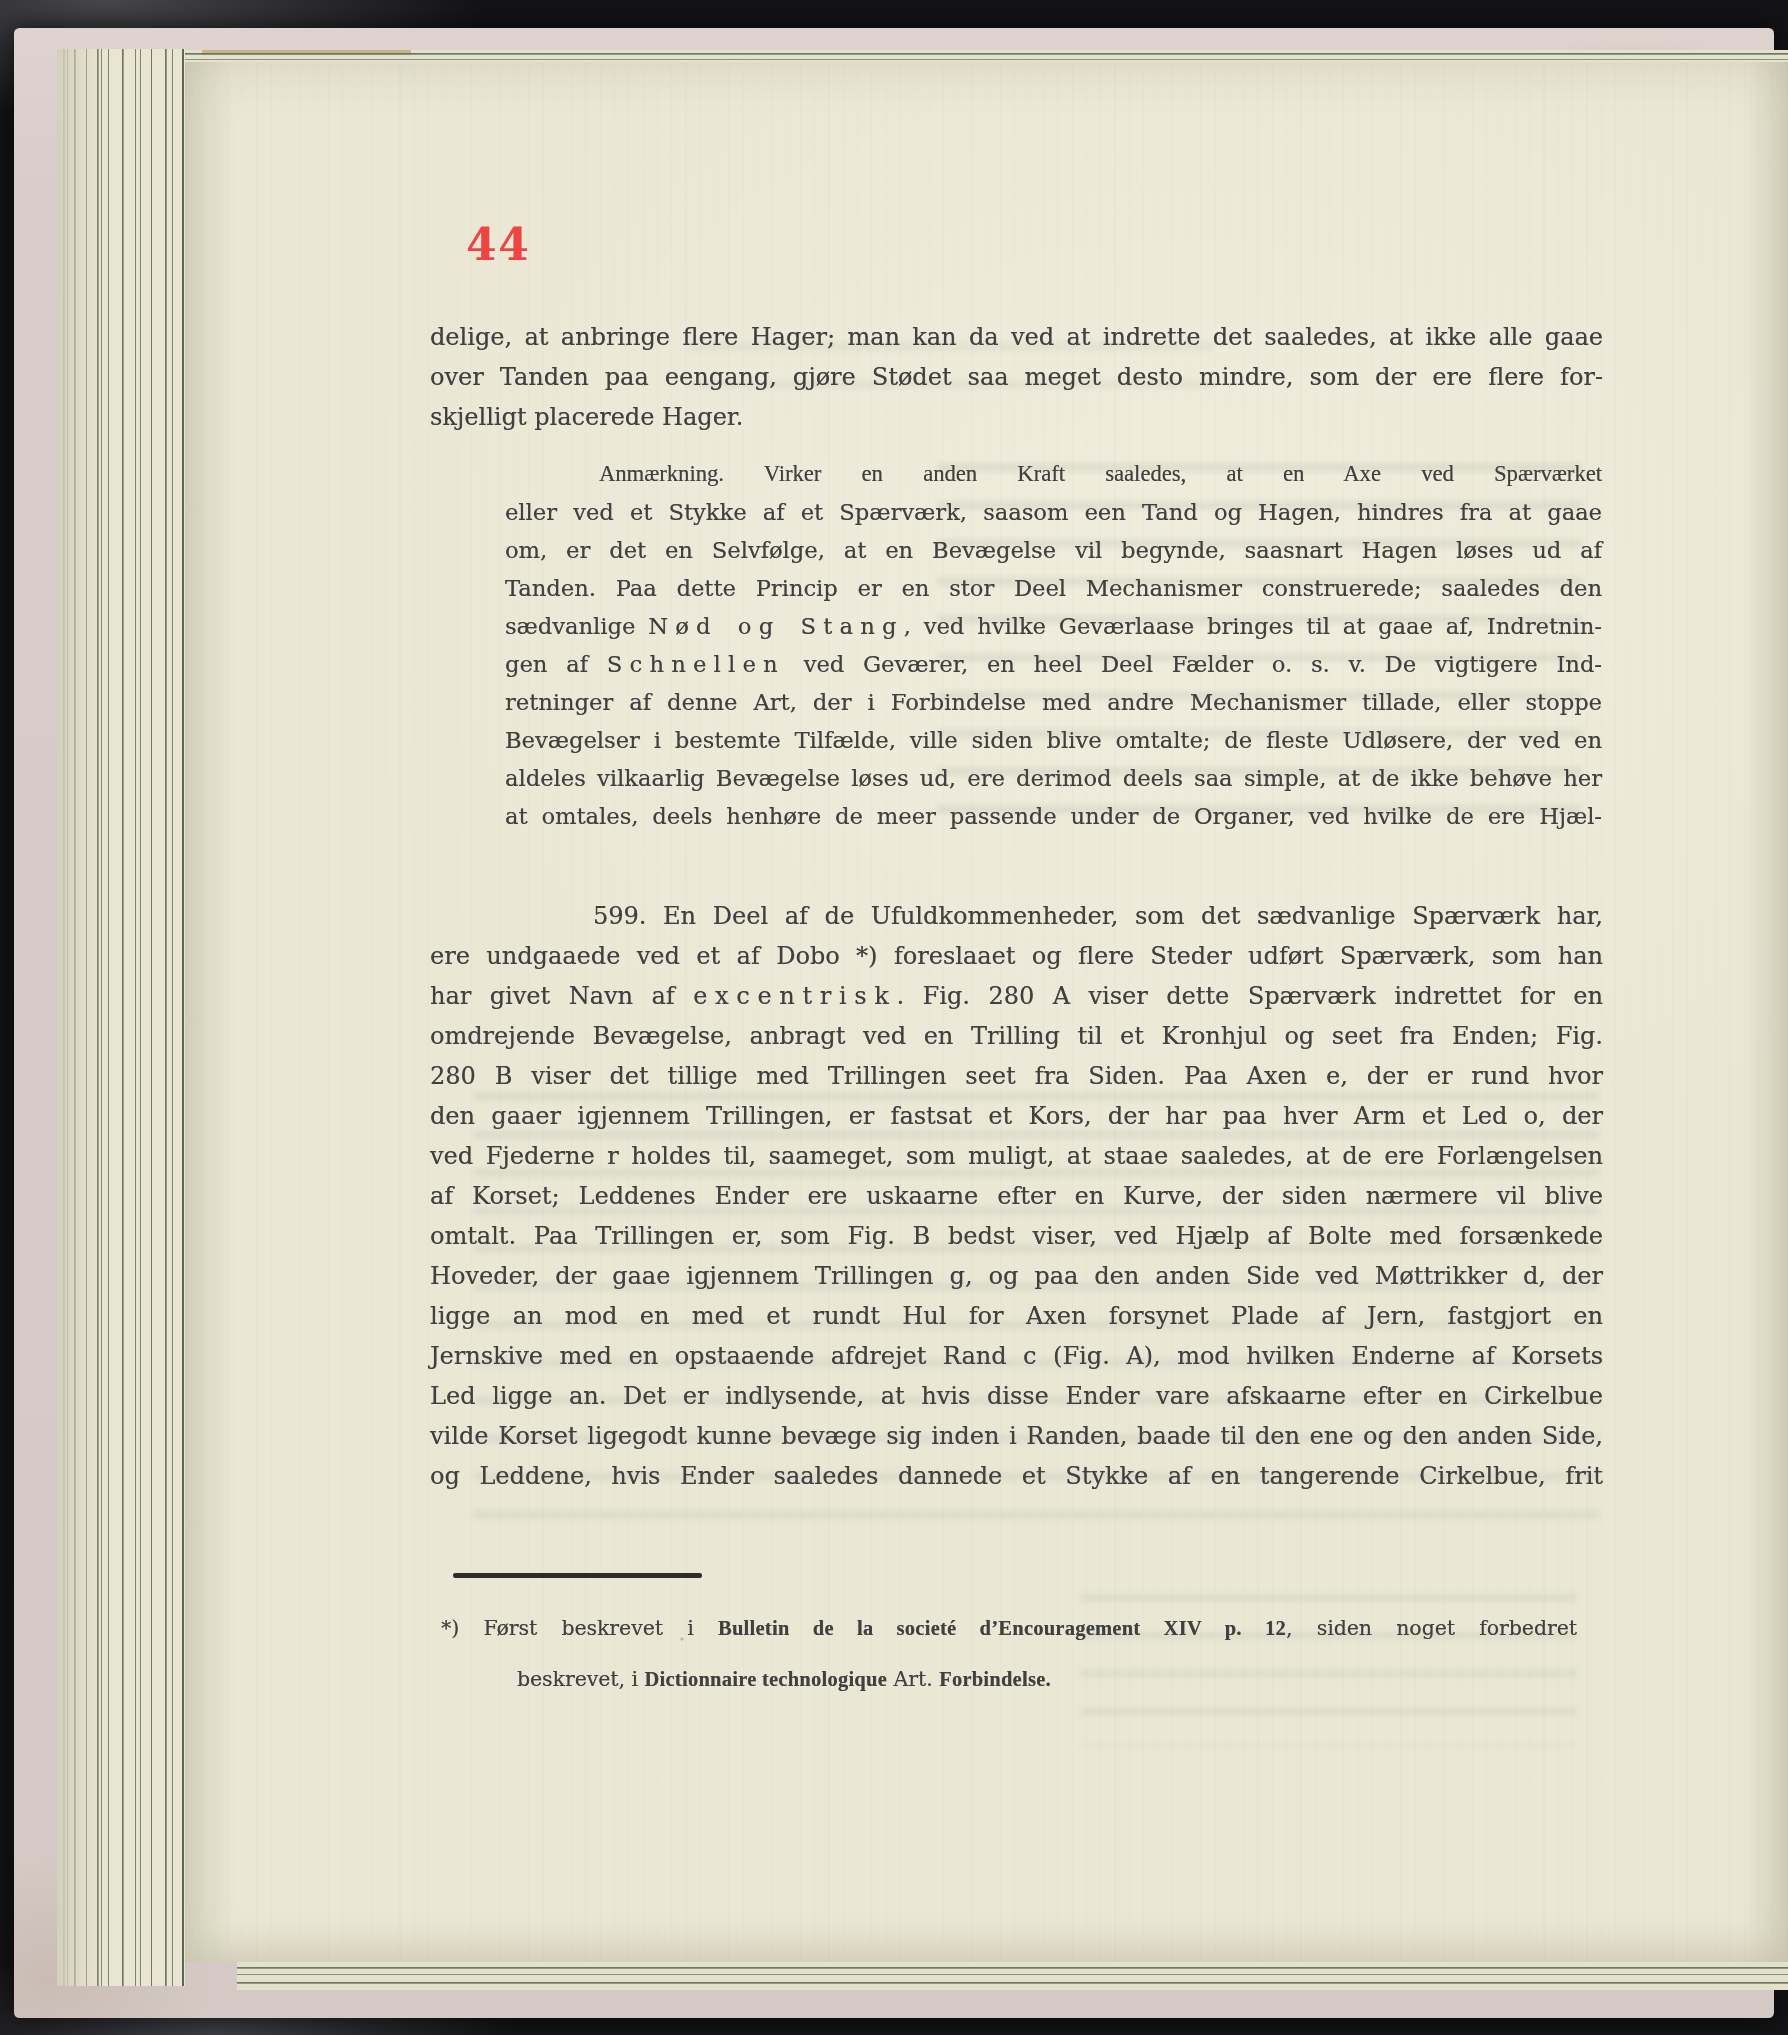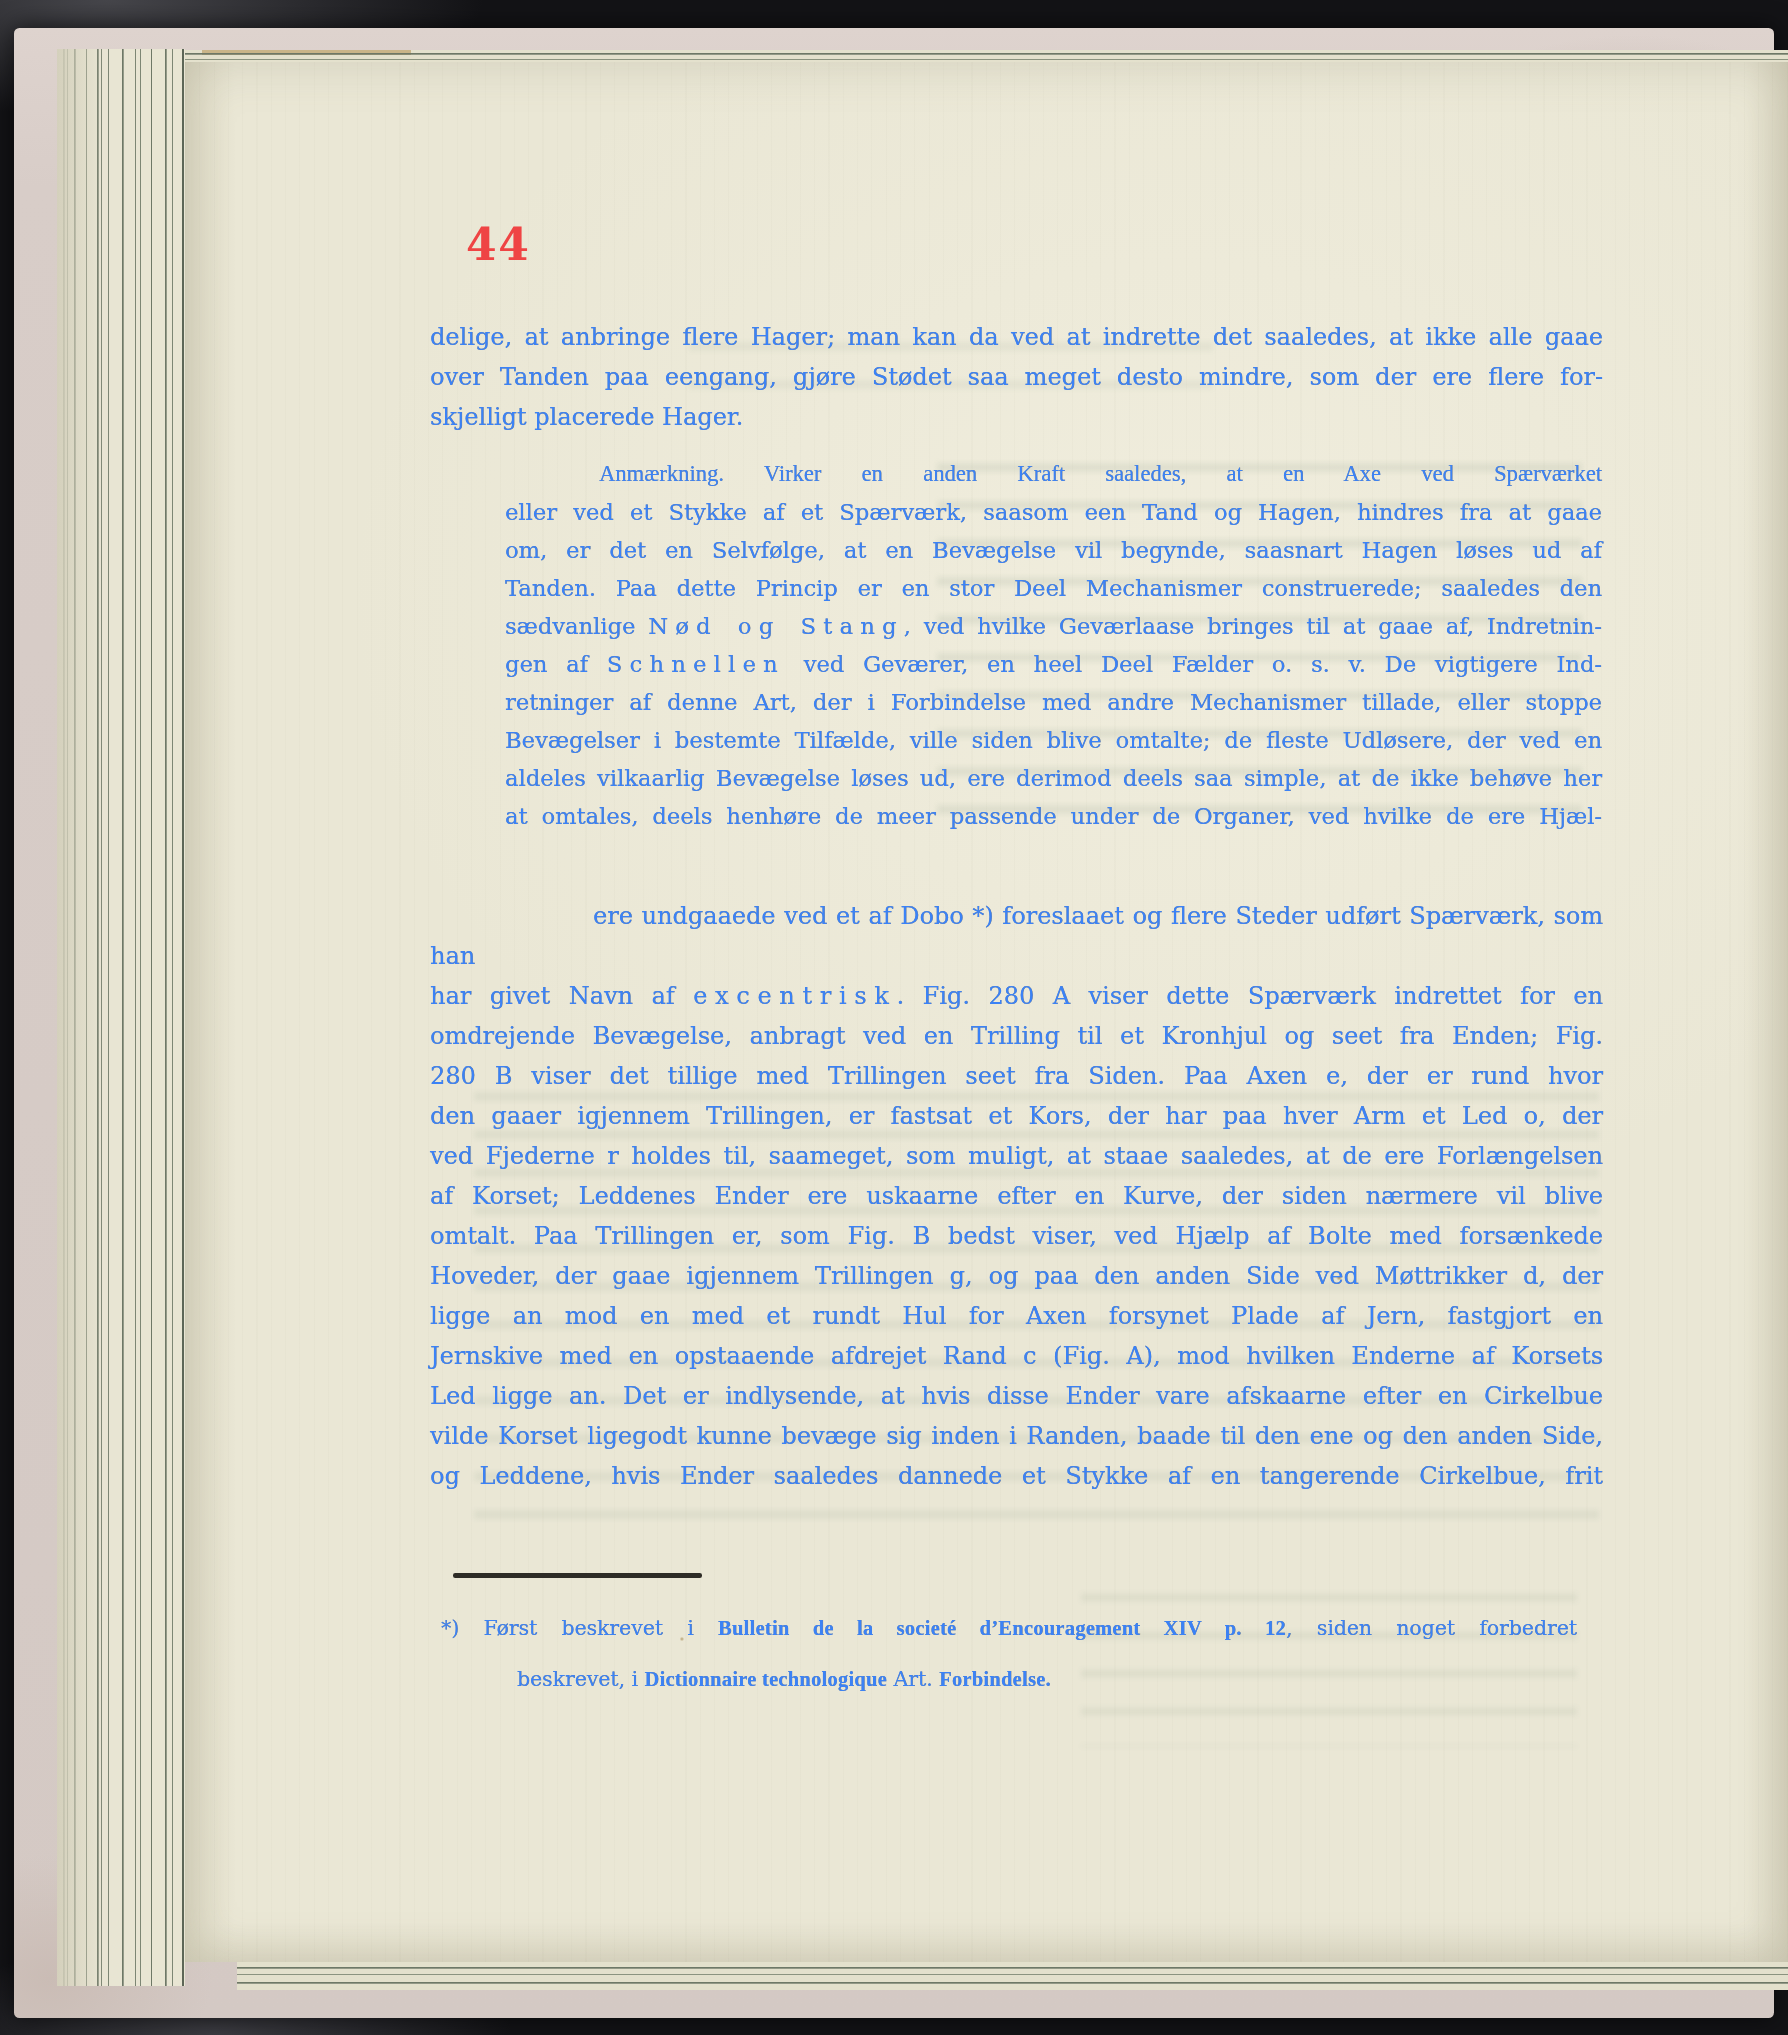--- a/index.html
+++ b/index.html
@@ -72,21 +72,21 @@
   .ghost{position:absolute;filter:blur(2.8px);pointer-events:none;
     background:repeating-linear-gradient(180deg, rgba(140,158,138,0.15) 0 8.8px, rgba(0,0,0,0) 8.8px 38px);}
   .ghost.g1{left:937px;top:463px;width:645px;height:353px;}
   .ghost.g2{left:474px;top:1092px;width:1125px;height:441px;opacity:.85;}
   .ghost.g3{left:1081px;top:1593px;width:496px;height:154px;opacity:.8;}
   .ghost.g4{left:689px;top:342px;width:524px;height:72px;opacity:.7;}
 
   .page-number{position:absolute;left:466px;top:219px;
     font-size:44px;font-weight:bold;color:#ef4444;letter-spacing:1.7px;}
 
-  .textblock{position:absolute;color:#3b82f6;text-shadow:0.2px 0 0 rgba(52,49,43,0.55);}
+  .textblock{position:absolute;color:#404040;text-shadow:0.2px 0 0 rgba(52,49,43,0.55);}
   .line{text-align:justify;text-align-last:justify;}
   .lastline{text-align-last:left;}
   [data-justify-last="1"] .lastline{text-align-last:justify;}
   #block-continuation{left:430px;top:317px;width:1173px;font-size:24px;line-height:40px;}
   #block-remark{left:505px;top:455px;width:1097px;font-size:22.6px;line-height:38px;}
   #block-remark .line:first-child{text-indent:94px;font-family:Liberation Serif, serif;}
   #block-section-599{left:430px;top:896px;width:1173px;font-size:24px;line-height:40px;}
   #block-section-599 .line:first-child{text-indent:163px;}
   .footnote-rule{position:absolute;left:453px;top:1573px;width:249px;height:5px;
     background:#2e2c26;border-radius:2.2px;}
@@ -124,20 +124,21 @@
       <div class="line">om, er det en Selvfølge, at en Bevægelse vil begynde, saasnart Hagen løses ud af</div>
       <div class="line">Tanden. Paa dette Princip er en stor Deel Mechanismer construerede; saaledes den</div>
       <div class="line">sædvanlige <span class="spaced">Nød og Stang</span>, ved hvilke Geværlaase bringes til at gaae af, Indretnin-</div>
       <div class="line">gen af <span class="spaced">Schnellen</span> ved Geværer, en heel Deel Fælder o. s. v. De vigtigere Ind-</div>
       <div class="line">retninger af denne Art, der i Forbindelse med andre Mechanismer tillade, eller stoppe</div>
       <div class="line">Bevægelser i bestemte Tilfælde, ville siden blive omtalte; de fleste Udløsere, der ved en</div>
       <div class="line">aldeles vilkaarlig Bevægelse løses ud, ere derimod deels saa simple, at de ikke behøve her</div>
       <div class="line">at omtales, deels henhøre de meer passende under de Organer, ved hvilke de ere Hjæl-</div>
     </div>
   <div class="textblock" id="block-section-599" data-justify-last="1">
+      <div class="line">599. En Deel af de Ufuldkommenheder, som det sædvanlige Spærværk har,</div>
       <div class="line">ere undgaaede ved et af Dobo *) foreslaaet og flere Steder udført Spærværk, som han</div>
       <div class="line">har givet Navn af <span class="spaced">excentrisk</span>. Fig. 280 A viser dette Spærværk indrettet for en</div>
       <div class="line">omdrejende Bevægelse, anbragt ved en Trilling til et Kronhjul og seet fra Enden; Fig.</div>
       <div class="line">280 B viser det tillige med Trillingen seet fra Siden. Paa Axen e, der er rund hvor</div>
       <div class="line">den gaaer igjennem Trillingen, er fastsat et Kors, der har paa hver Arm et Led o, der</div>
       <div class="line">ved Fjederne r holdes til, saameget, som muligt, at staae saaledes, at de ere Forlængelsen</div>
       <div class="line">af Korset; Leddenes Ender ere uskaarne efter en Kurve, der siden nærmere vil blive</div>
       <div class="line">omtalt. Paa Trillingen er, som Fig. B bedst viser, ved Hjælp af Bolte med forsænkede</div>
       <div class="line">Hoveder, der gaae igjennem Trillingen g, og paa den anden Side ved Møttrikker d, der</div>
       <div class="line">ligge an mod en med et rundt Hul for Axen forsynet Plade af Jern, fastgjort en</div>

